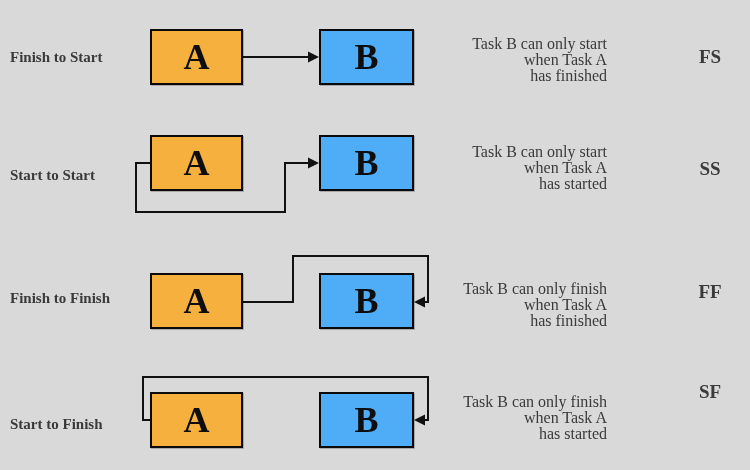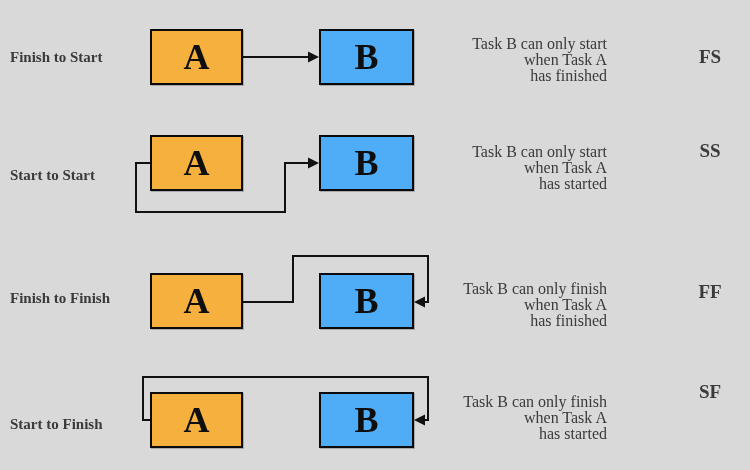--- a/index.html
+++ b/index.html
@@ -87,21 +87,21 @@
     </div>
     <svg class="connector" style="left:130px;top:153px" width="192" height="64">
       <polyline points="20,10 6,10 6,59 155,59 155,10 179,10"></polyline>
       <polygon points="178,4.5 189,10 178,15.5"></polygon>
     </svg>
     <div class="desc" style="top:144px">
       <div>Task B can only start</div>
       <div>when Task A</div>
       <div>has started</div>
     </div>
-    <div class="abbr" style="top:143px">SS</div>
+    <div class="abbr" style="top:161px">SS</div>
   </div>
 
   <div>
     <div class="row-label" style="top:289px">Finish to Finish</div>
     <div class="task-box task-a" style="top:273px">
       <span>A</span>
     </div>
     <div class="task-box task-b" style="top:273px">
       <span>B</span>
     </div>

